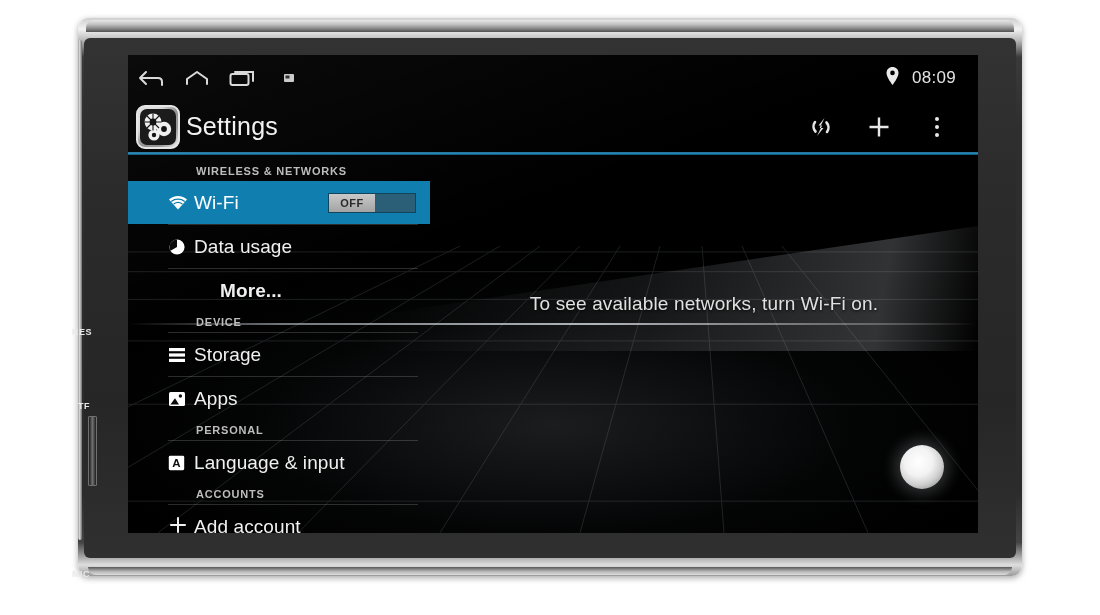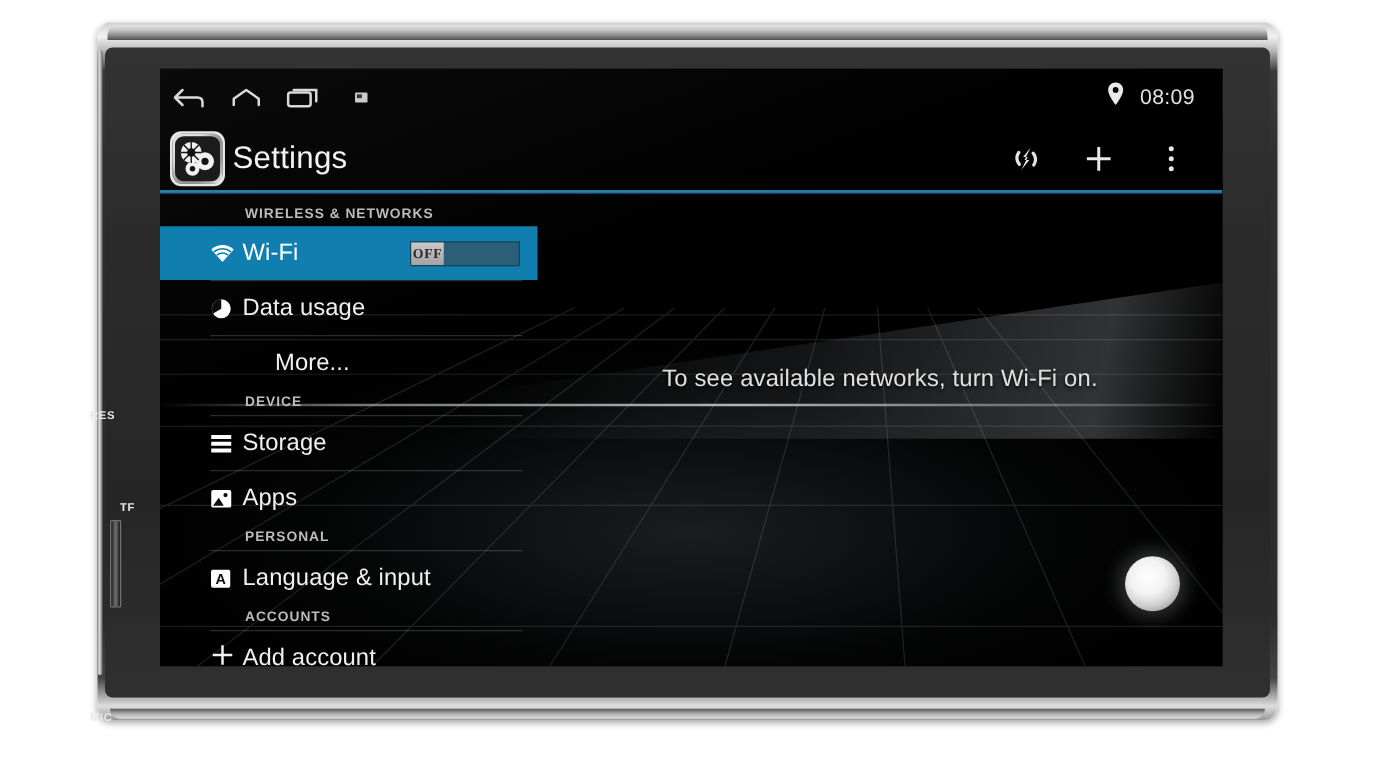--- a/index.html
+++ b/index.html
@@ -36,21 +36,21 @@
     background:linear-gradient(90deg,#9d9d9d,#d7d7d7 40%,#6a6a6a);
     border-radius:3px;
   }
 
   
   .bezel-label{
     position:absolute;color:#e9e9e9;font-size:9px;font-weight:bold;letter-spacing:.5px;
     font-family:"Liberation Sans", sans-serif;
   }
   #lbl-res{left:72px;top:327px;}
-  #lbl-tf{left:78px;top:401px;padding-left:18px;}
+  #lbl-tf{left:78px;top:401px;}
   #lbl-mic{left:72px;top:569px;}
   #tf-slot{
     position:absolute;left:88px;top:416px;width:7px;height:68px;
     background:linear-gradient(90deg,#1d1d1d,#6f6f6f 50%,#1d1d1d);
     border:1px solid #707070;border-radius:1px;
   }
 
   
   #screen{
     position:absolute;left:128px;top:55px;width:850px;height:478px;
@@ -127,30 +127,30 @@
   }
   .row{
     display:flex;align-items:center;height:43px;padding-left:40px;box-sizing:border-box;
     position:relative;
   }
   .row .ico{width:26px;flex:none;display:flex;align-items:center;}
   .row .lbl{color:#f0f0f0;font-size:19px;letter-spacing:.1px;}
   .row.sel{background:#107fb0;}
   .row.sel .lbl{color:#ffffff;}
   .rowdiv{height:1px;margin-left:40px;margin-right:12px;background:rgba(255,255,255,.17);}
-  .row.noicon .lbl{padding-left:26px;}
+  .row.noicon .lbl{padding-left:26px;font-weight:bold;}
   .toggle{
     position:absolute;right:14px;top:12px;width:88px;height:20px;
     background:#2a5f77;border:1px solid #11455c;box-sizing:border-box;
     display:flex;align-items:center;
   }
   .toggle .thumb{
-    width:26px;height:18px;background:linear-gradient(180deg,#c9c9c9,#a3a3a3);
+    width:46px;height:18px;background:linear-gradient(180deg,#c9c9c9,#a3a3a3);
     display:flex;align-items:center;justify-content:center;
-    color:#2a2a2a;font-size:11px;font-weight:bold;letter-spacing:.5px;font-family:Liberation Serif, serif;
+    color:#2a2a2a;font-size:11px;font-weight:bold;letter-spacing:.5px;
   }
   .plus-row .plusico{
     color:#f0f0f0;font-size:24px;line-height:1;width:26px;flex:none;
   }
 
   
   #right-pane{
     position:absolute;left:302px;top:100px;right:0;bottom:0;z-index:2;
     display:flex;align-items:flex-start;justify-content:center;
   }

